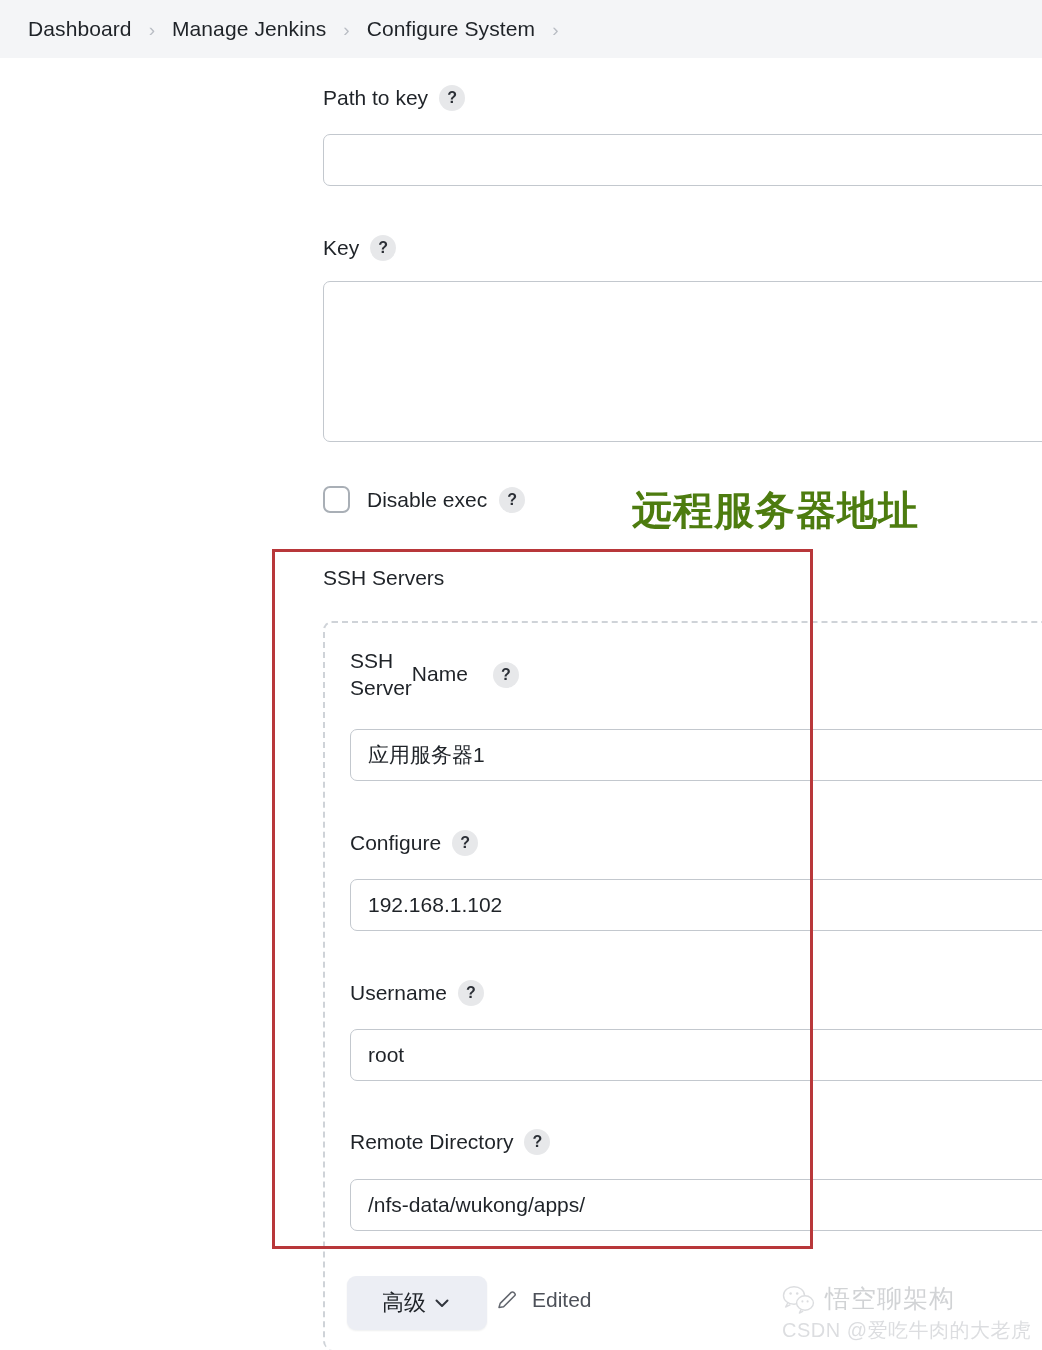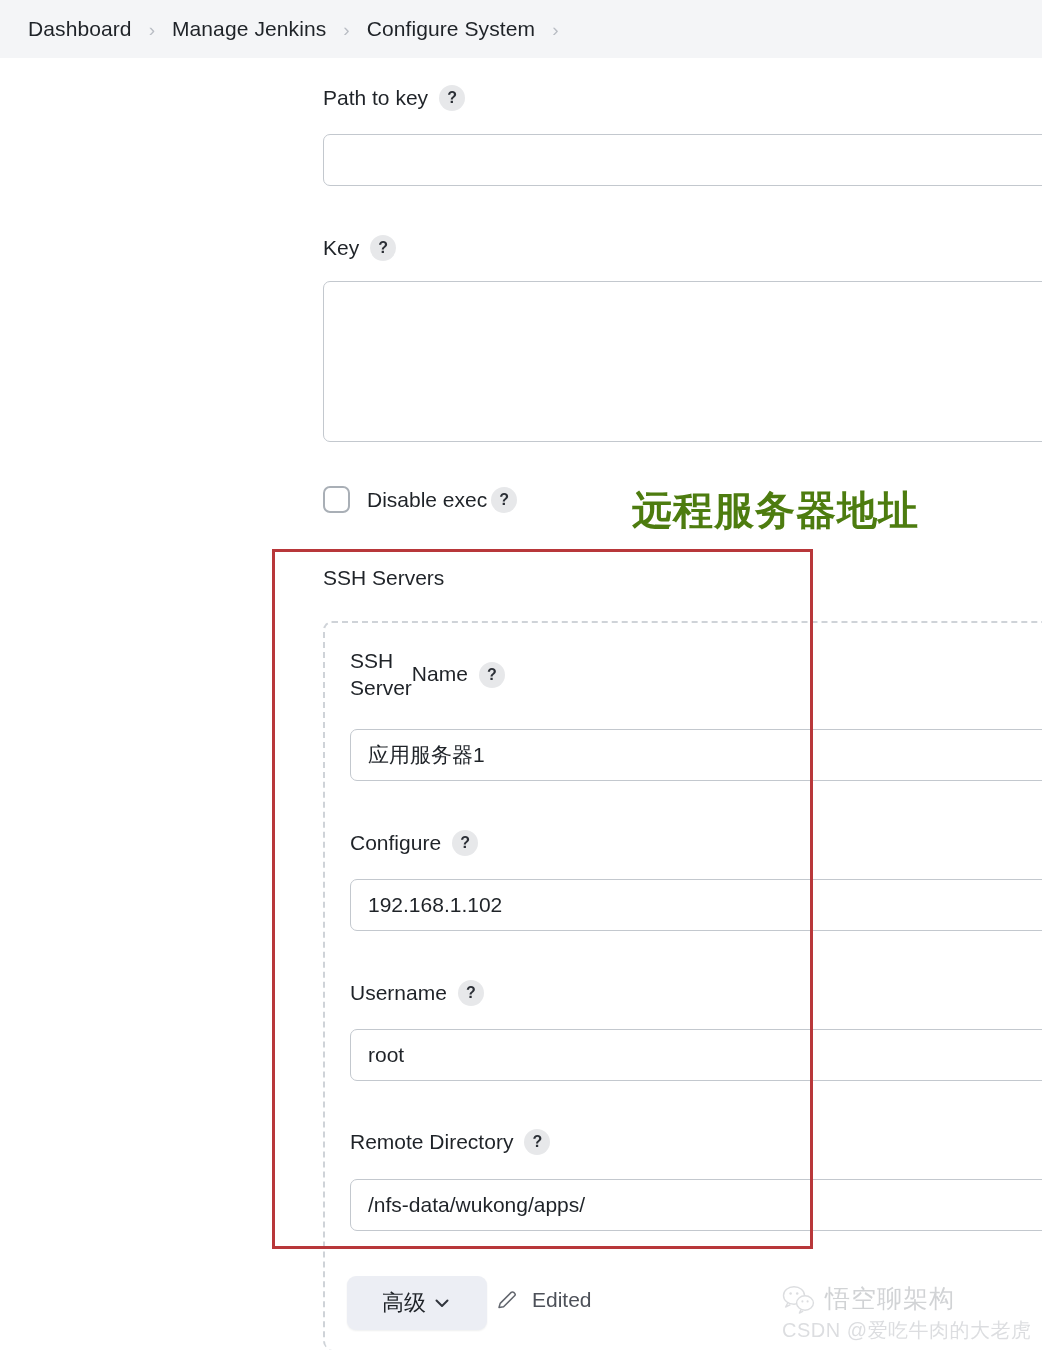--- a/index.html
+++ b/index.html
@@ -104,21 +104,21 @@
   .checkbox {
     width: 27px; height: 27px;
     border: 2px solid #a9afb6;
     border-radius: 7px;
     background: #fff;
     cursor: pointer;
     flex: 0 0 auto;
   }
   .disable-exec-label {
     font-size: 21px;
-    display: flex; align-items: center; gap: 4px;
+    display: flex; align-items: center; gap: 12px;
   }
 
   
   .annotation-text {
     position: absolute; left: 632px; top: 483px;
     font-size: 40px;
     font-weight: bold;
     color: #4d7c0f;
     letter-spacing: 1px;
     white-space: nowrap;
@@ -143,21 +143,21 @@
     left: 323px; top: 621px;
     width: 760px; height: 729px;
     border: 2px dashed #cfd3d8;
     border-radius: 9px;
     border-bottom: none;
   }
 
   
   .lbl-ssh-name { position: absolute; left: 350px; top: 648px; width: 140px; }
   .lbl-ssh-name .stack { display: flex; flex-direction: row; justify-content: space-between; }
-  .lbl-ssh-name .row2 { display: flex; align-items: center; gap: 11px; }
+  .lbl-ssh-name .row2 { display: flex; align-items: center; gap: 25px; }
   .in-ssh-name { position: absolute; left: 350px; top: 729px; width: 718px; }
 
   .lbl-hostname { position: absolute; left: 350px; top: 830px; }
   .in-hostname { position: absolute; left: 350px; top: 879px; width: 718px; }
 
   .lbl-username { position: absolute; left: 350px; top: 980px; }
   .in-username { position: absolute; left: 350px; top: 1029px; width: 718px; }
 
   .lbl-remotedir { position: absolute; left: 350px; top: 1129px; }
   .in-remotedir { position: absolute; left: 350px; top: 1179px; width: 718px; }

